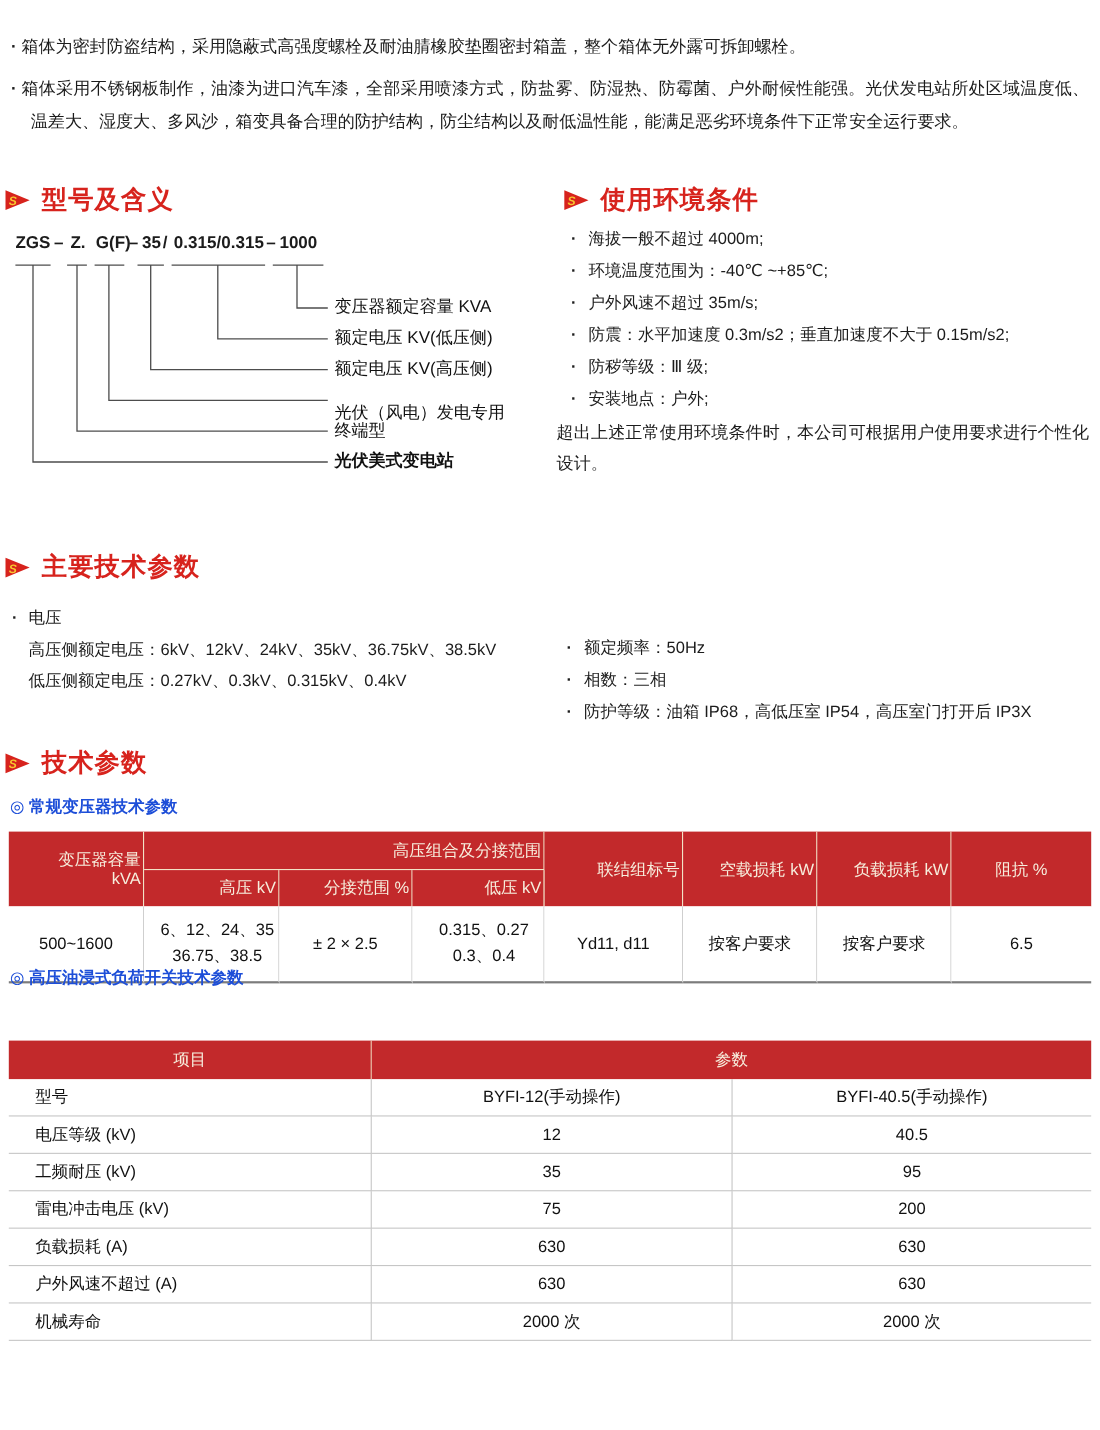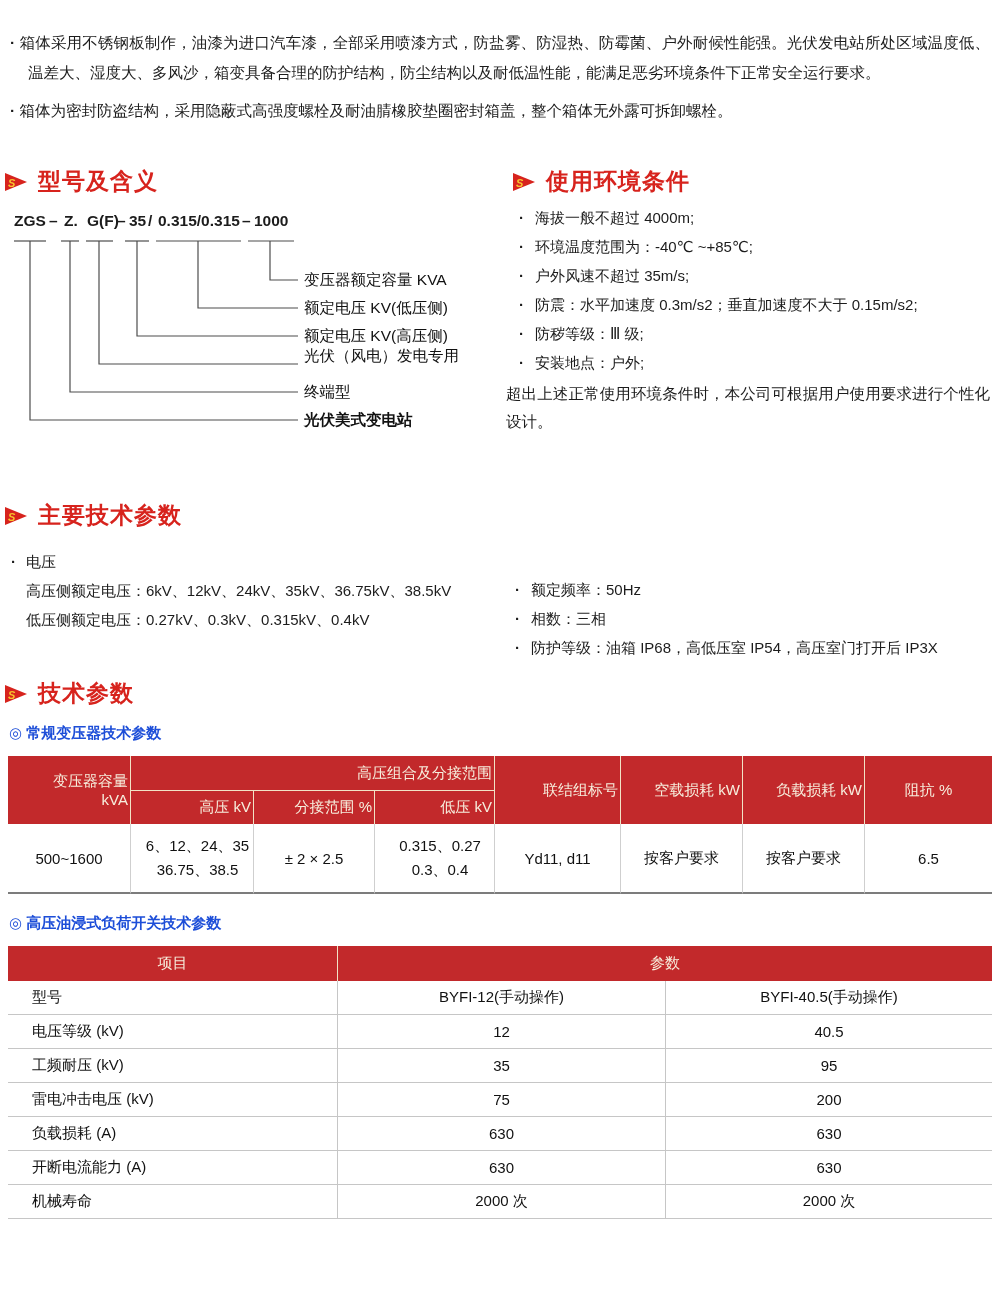--- a/index.html
+++ b/index.html
@@ -56,22 +56,22 @@
   .t2 td{height:34px;box-sizing:border-box;font-size:15px;color:#111;border-bottom:1px solid #c6c6c6;text-align:center;vertical-align:middle;}
   .t2 td:not(:last-child){border-right:1px solid #c6c6c6;}
   .t2 td.item{text-align:left;padding-left:24px;}
 </style>
 </head>
 <body>
 
 <div class="page">
 
   <div class="intro">
+    <div class="b">箱体为密封防盗结构，采用隐蔽式高强度螺栓及耐油腈橡胶垫圈密封箱盖，整个箱体无外露可拆卸螺栓。</div>
     <div class="b">箱体采用不锈钢板制作，油漆为进口汽车漆，全部采用喷漆方式，防盐雾、防湿热、防霉菌、户外耐候性能强。光伏发电站所处区域温度低、温差大、湿度大、多风沙，箱变具备合理的防护结构，防尘结构以及耐低温性能，能满足恶劣环境条件下正常安全运行要求。</div>
-    <div class="b">箱体为密封防盗结构，采用隐蔽式高强度螺栓及耐油腈橡胶垫圈密封箱盖，整个箱体无外露可拆卸螺栓。</div>
   </div>
 
   <div class="sec-h" style="left:4px;top:166px;">
     <svg class="ico" width="24" height="20" viewBox="0 0 24 20">
       <polygon points="1,1 23,10 1,19" fill="#d7231d"></polygon>
       <text x="4" y="14.5" font-size="11" font-weight="bold" font-style="italic" fill="#f7c52e">S</text>
     </svg>
     <span>型号及含义</span>
   </div>
 
@@ -100,21 +100,21 @@
         <path d="M129 29 V124 H290"></path>
         <path d="M91 29 V152 H290"></path>
         <path d="M62 29 V180 H290"></path>
         <path d="M22 29 V208 H290"></path>
       </g>
     </svg>
 
     <span class="lbl" style="top:58px;">变压器额定容量 KVA</span>
     <span class="lbl" style="top:86px;">额定电压 KV(低压侧)</span>
     <span class="lbl" style="top:114px;">额定电压 KV(高压侧)</span>
-    <span class="lbl" style="top:134px;">光伏（风电）发电专用</span>
+    <span class="lbl" style="top:154px;">光伏（风电）发电专用</span>
     <span class="lbl" style="top:170px;">终端型</span>
     <span class="lbl" style="top:198px;font-weight:bold;">光伏美式变电站</span>
   </div>
 
   <div class="sec-h" style="left:512px;top:166px;">
     <svg class="ico" width="24" height="20" viewBox="0 0 24 20">
       <polygon points="1,1 23,10 1,19" fill="#d7231d"></polygon>
       <text x="4" y="14.5" font-size="11" font-weight="bold" font-style="italic" fill="#f7c52e">S</text>
     </svg>
     <span>使用环境条件</span>
@@ -199,21 +199,21 @@
         <div class="l2">0.3、0.4</div>
       </td>
       <td>Yd11, d11</td>
       <td>按客户要求</td>
       <td>按客户要求</td>
       <td>6.5</td>
     </tr>
   </tbody>
     </table>
 
-  <div class="cap" style="top:914px;">◎ 高压油浸式负荷开关技术参数</div>
+  <div class="cap" style="top:880px;">◎ 高压油浸式负荷开关技术参数</div>
 
   <table class="t2">
     <colgroup>
         <col style="width:330px">
         <col style="width:328px">
         <col>
       </colgroup>
     <tbody>
         <tr>
       <th class="brr">项目</th>
@@ -238,21 +238,21 @@
       <td class="item">雷电冲击电压 (kV)</td>
       <td>75</td>
       <td>200</td>
     </tr>
     <tr>
       <td class="item">负载损耗 (A)</td>
       <td>630</td>
       <td>630</td>
     </tr>
     <tr>
-      <td class="item">开断电流能力 (A)</td>
+      <td class="item">户外风速不超过 (A)</td>
       <td>630</td>
       <td>630</td>
     </tr>
     <tr>
       <td class="item">机械寿命</td>
       <td>2000 次</td>
       <td>2000 次</td>
     </tr>
   </tbody>
     </table>

